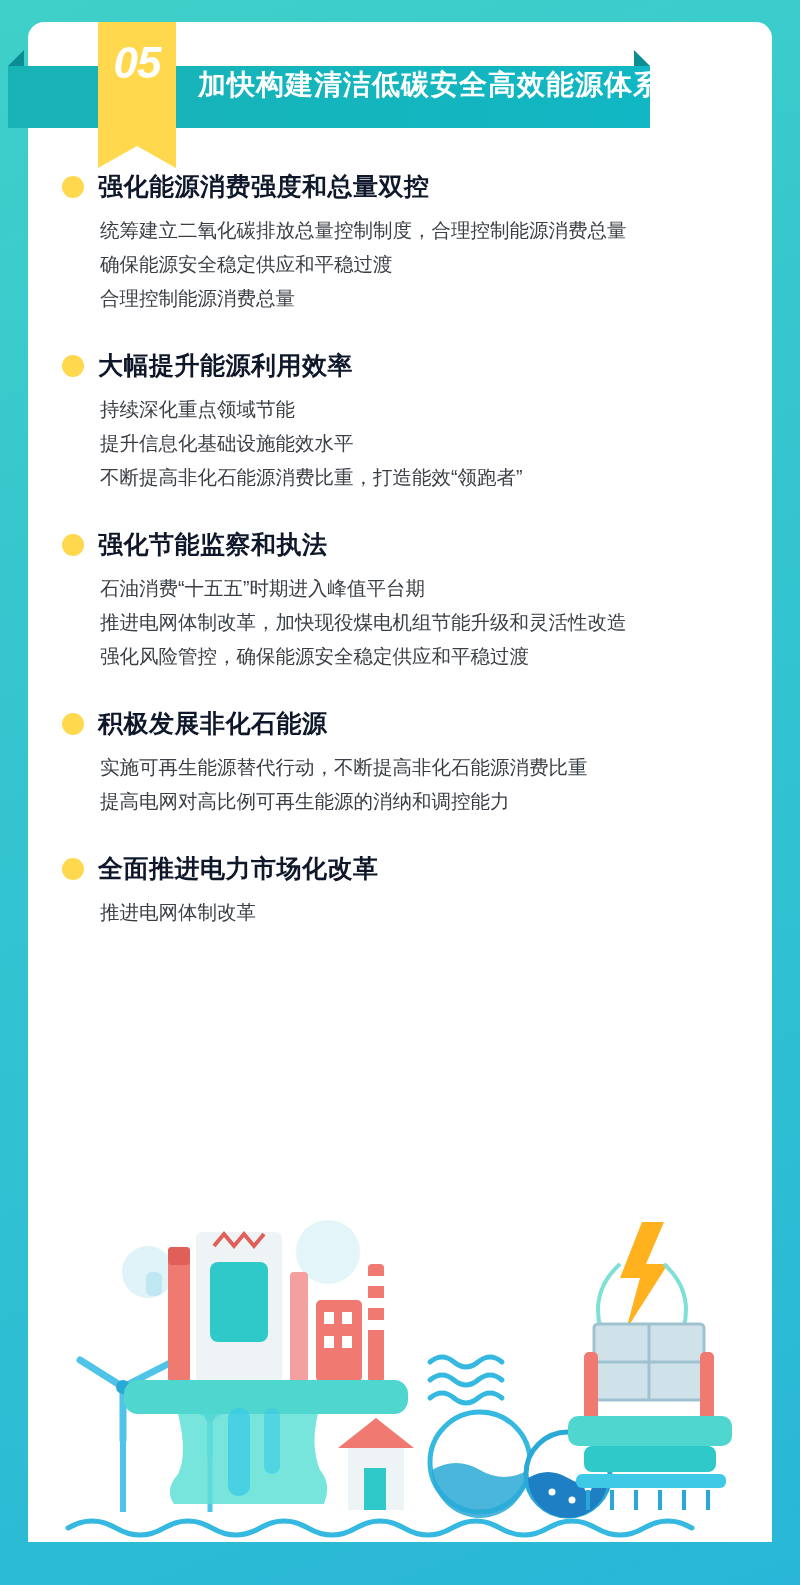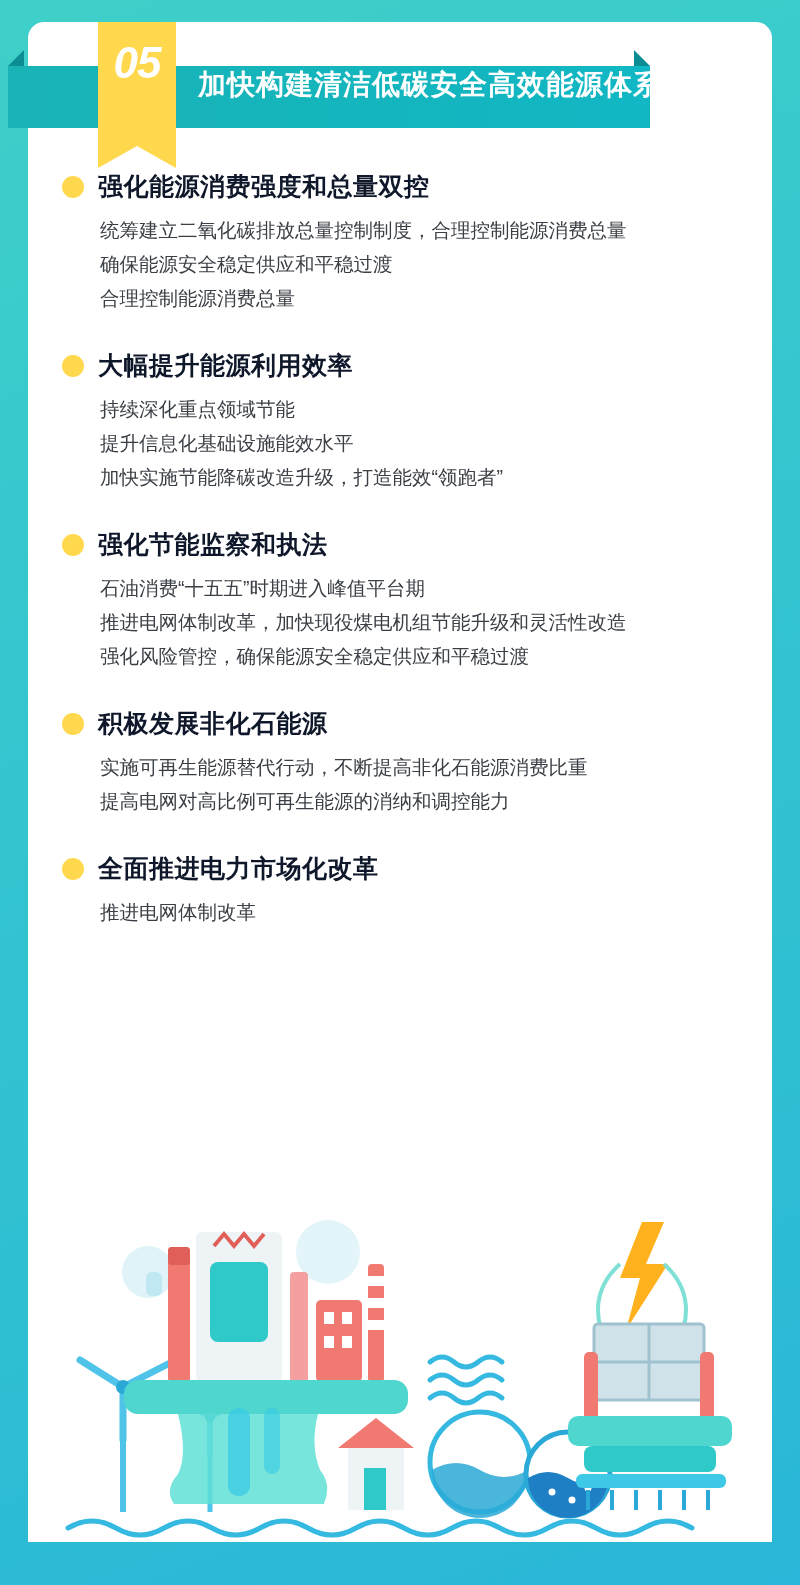--- a/index.html
+++ b/index.html
@@ -168,21 +168,21 @@
   </div>
 
   <div class="section">
     <div class="sec-head">
       <div class="bullet"></div>
       <div class="sec-title">大幅提升能源利用效率</div>
     </div>
     <div class="sec-lines">
       <div class="sec-line">持续深化重点领域节能</div>
       <div class="sec-line">提升信息化基础设施能效水平</div>
-      <div class="sec-line">加快实施节能降碳改造升级，打造能效“领跑者”</div>
+      <div class="sec-line">不断提高非化石能源消费比重，打造能效“领跑者”</div>
     </div>
   </div>
 
   <div class="section">
     <div class="sec-head">
       <div class="bullet"></div>
       <div class="sec-title">强化节能监察和执法</div>
     </div>
     <div class="sec-lines">
       <div class="sec-line">石油消费“十五五”时期进入峰值平台期</div>

